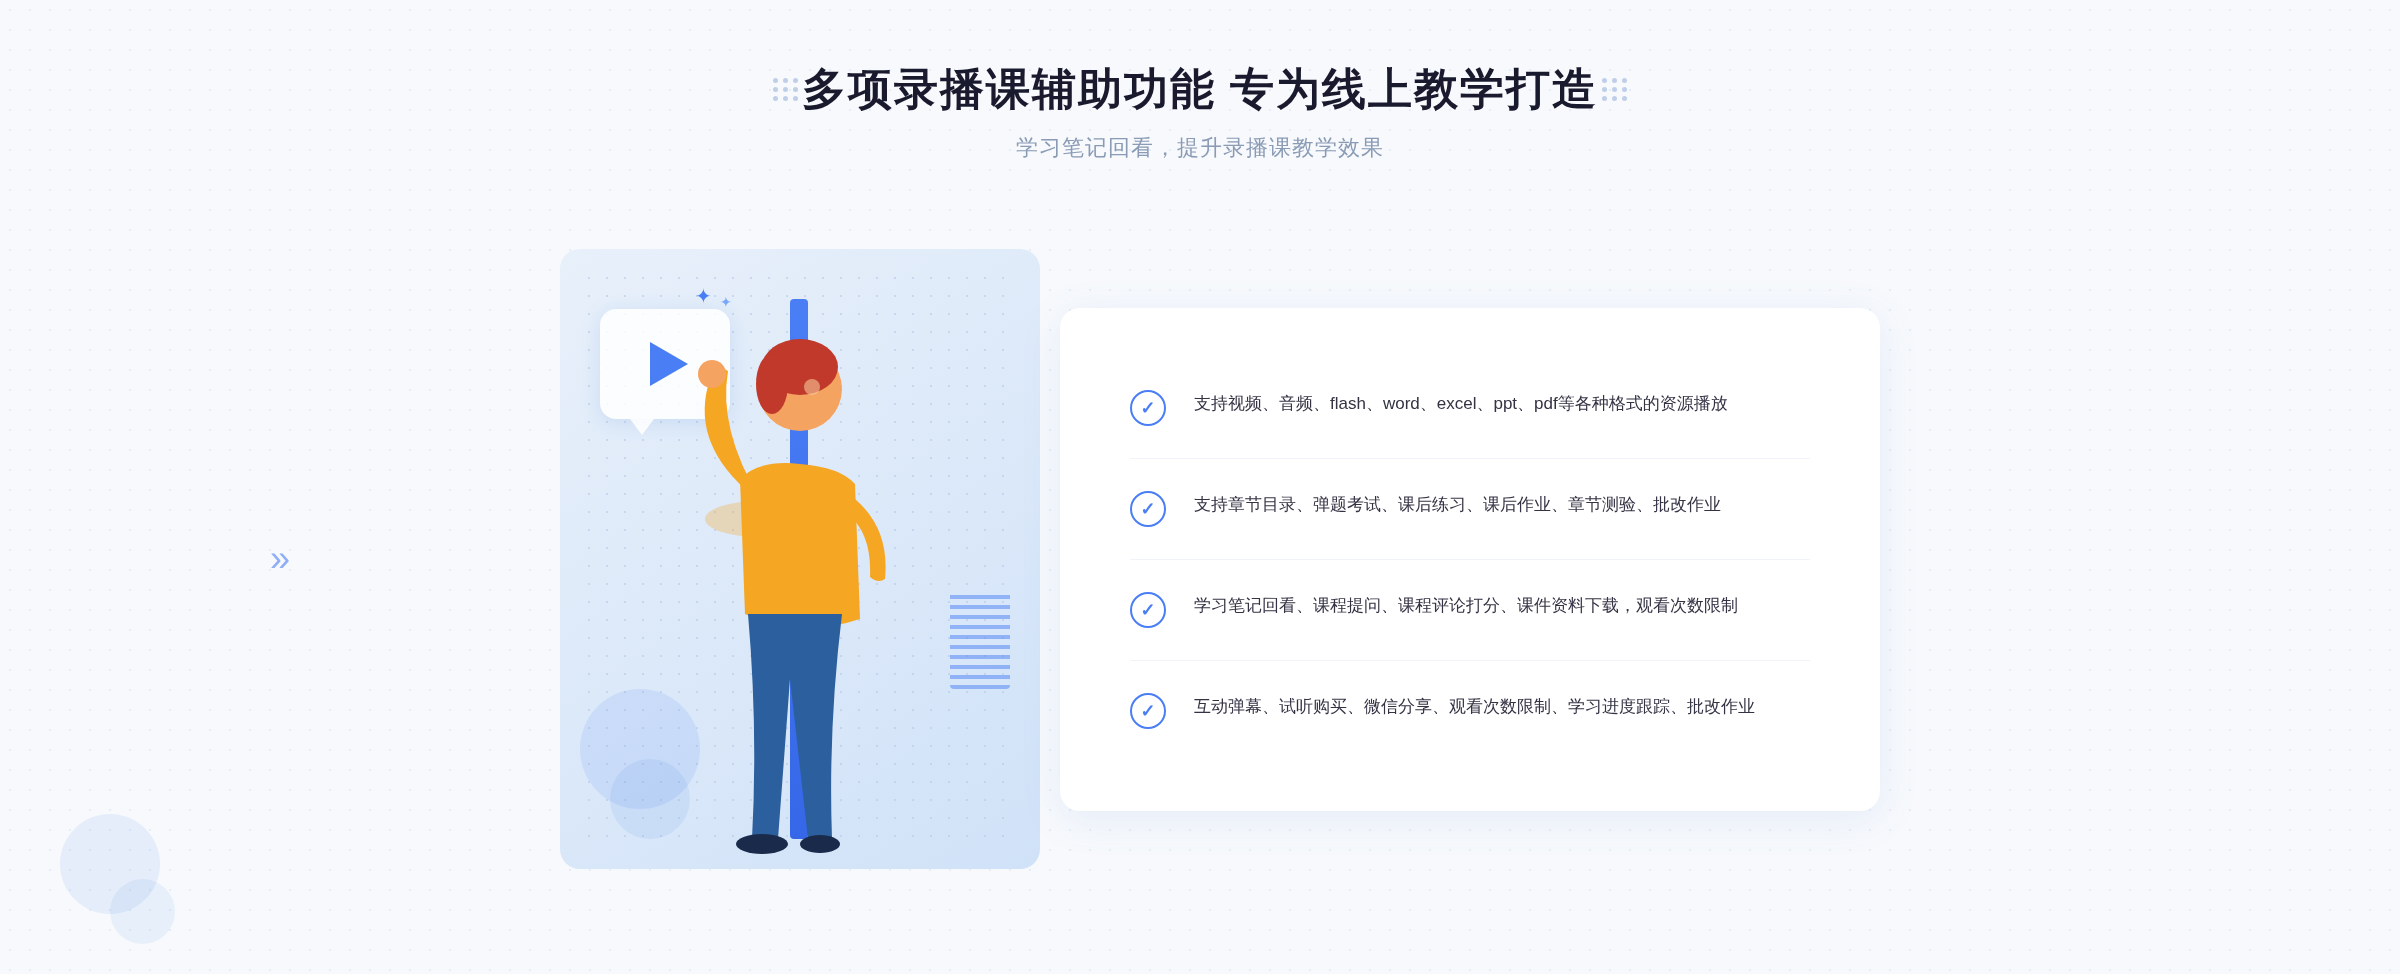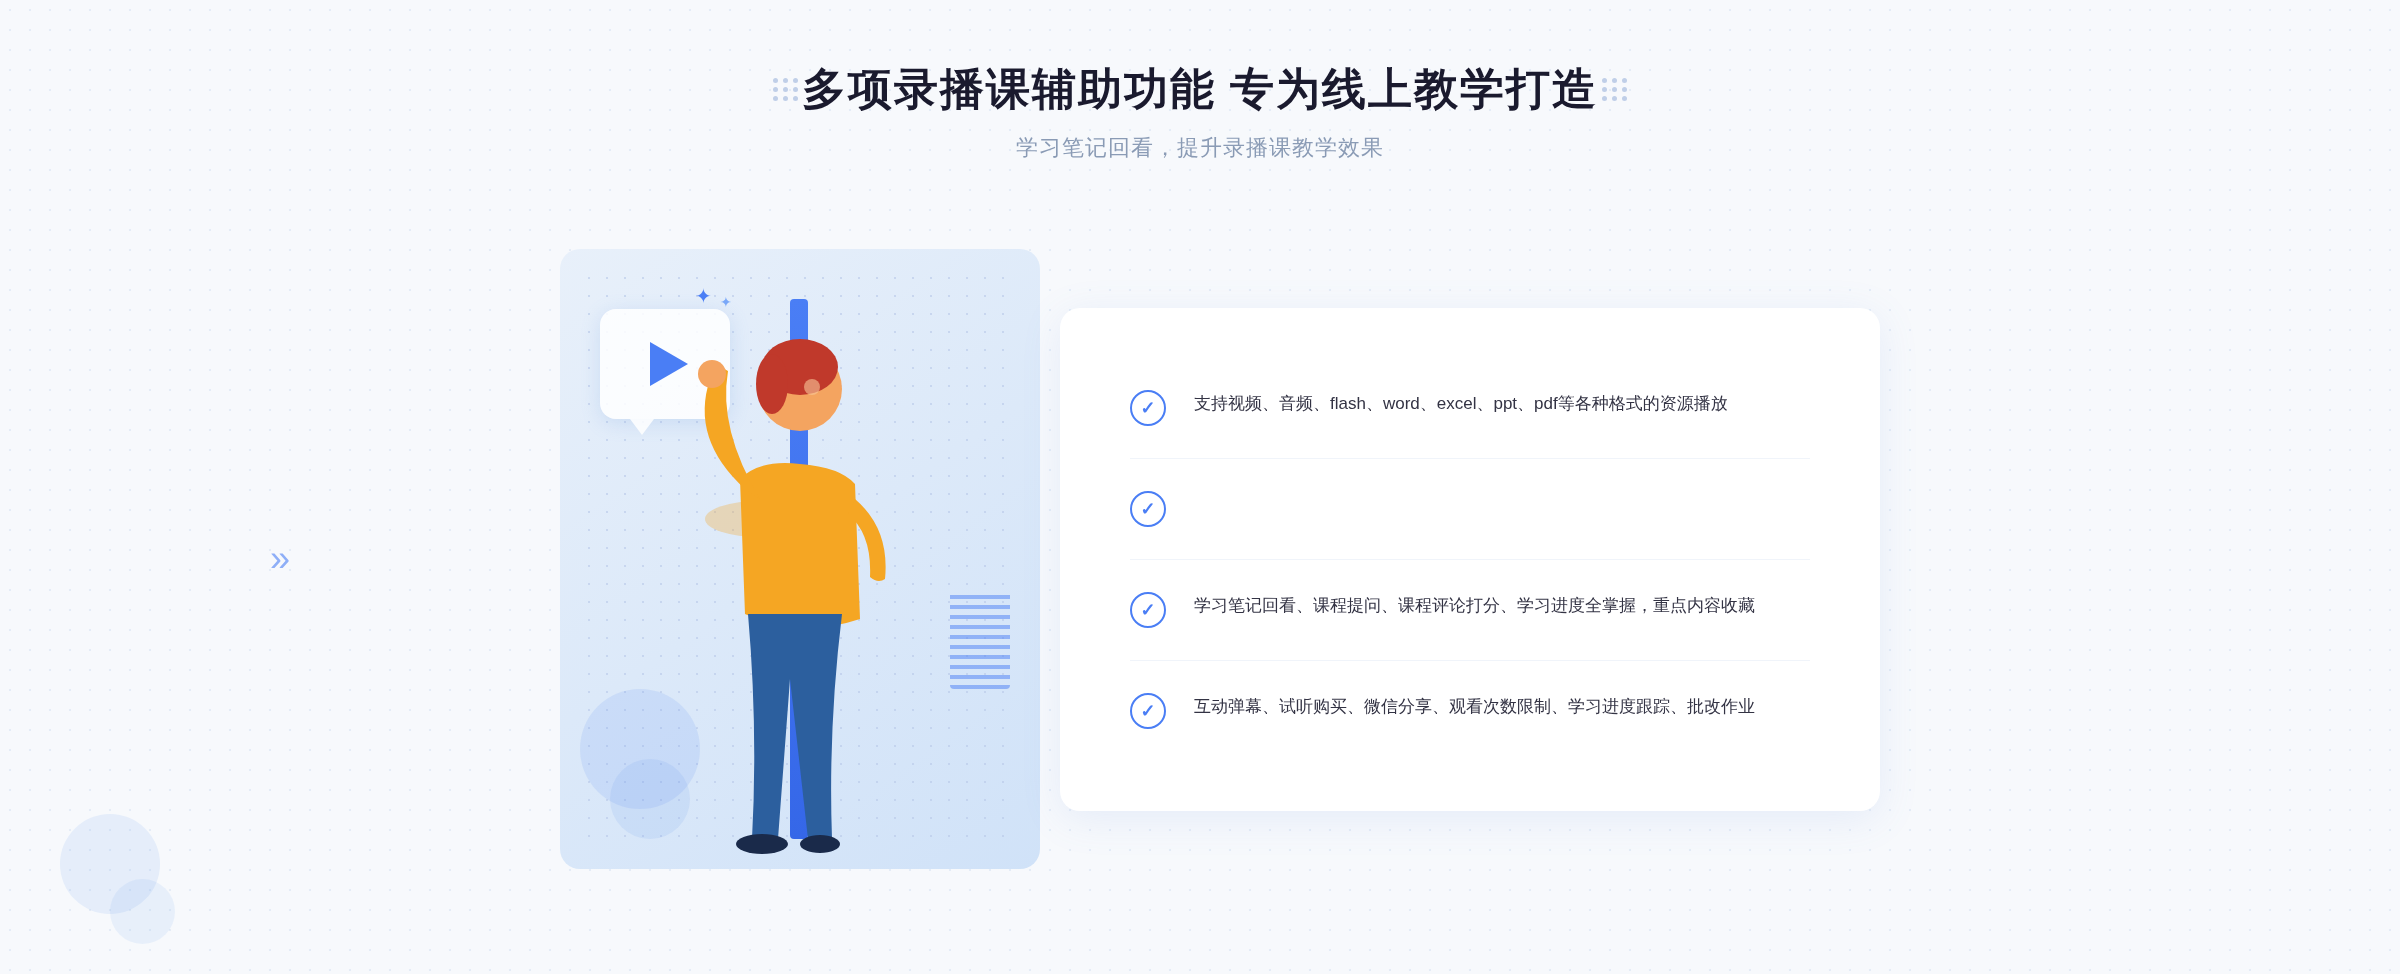--- a/index.html
+++ b/index.html
@@ -442,27 +442,28 @@
         <div class="check-circle">
           <span class="check-mark">✓</span>
         </div>
         <span class="feature-text">支持视频、音频、flash、word、excel、ppt、pdf等各种格式的资源播放</span>
       </div>
 
       <div class="feature-item">
         <div class="check-circle">
           <span class="check-mark">✓</span>
         </div>
+        <span class="feature-text">支持章节目录、弹题考试、课后练习、课后作业、章节测验、批改作业</span>
       </div>
 
       <div class="feature-item">
         <div class="check-circle">
           <span class="check-mark">✓</span>
         </div>
-        <span class="feature-text">学习笔记回看、课程提问、课程评论打分、学习进度全掌握，重点内容收藏</span>
+        <span class="feature-text">学习笔记回看、课程提问、课程评论打分、课件资料下载，观看次数限制</span>
       </div>
 
       <div class="feature-item">
         <div class="check-circle">
           <span class="check-mark">✓</span>
         </div>
         <span class="feature-text">互动弹幕、试听购买、微信分享、观看次数限制、学习进度跟踪、批改作业</span>
       </div>
 
     </div>

